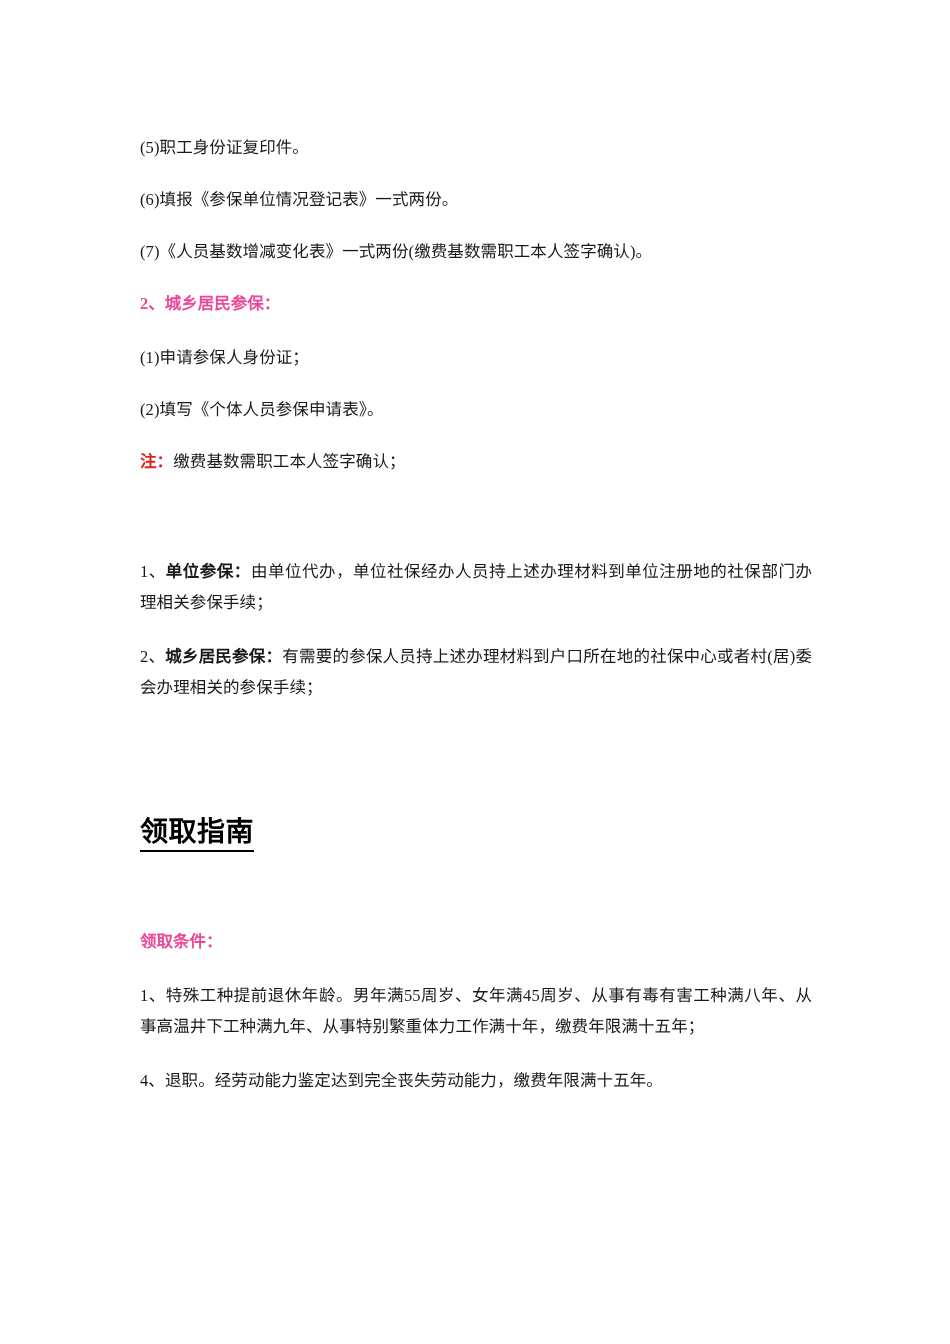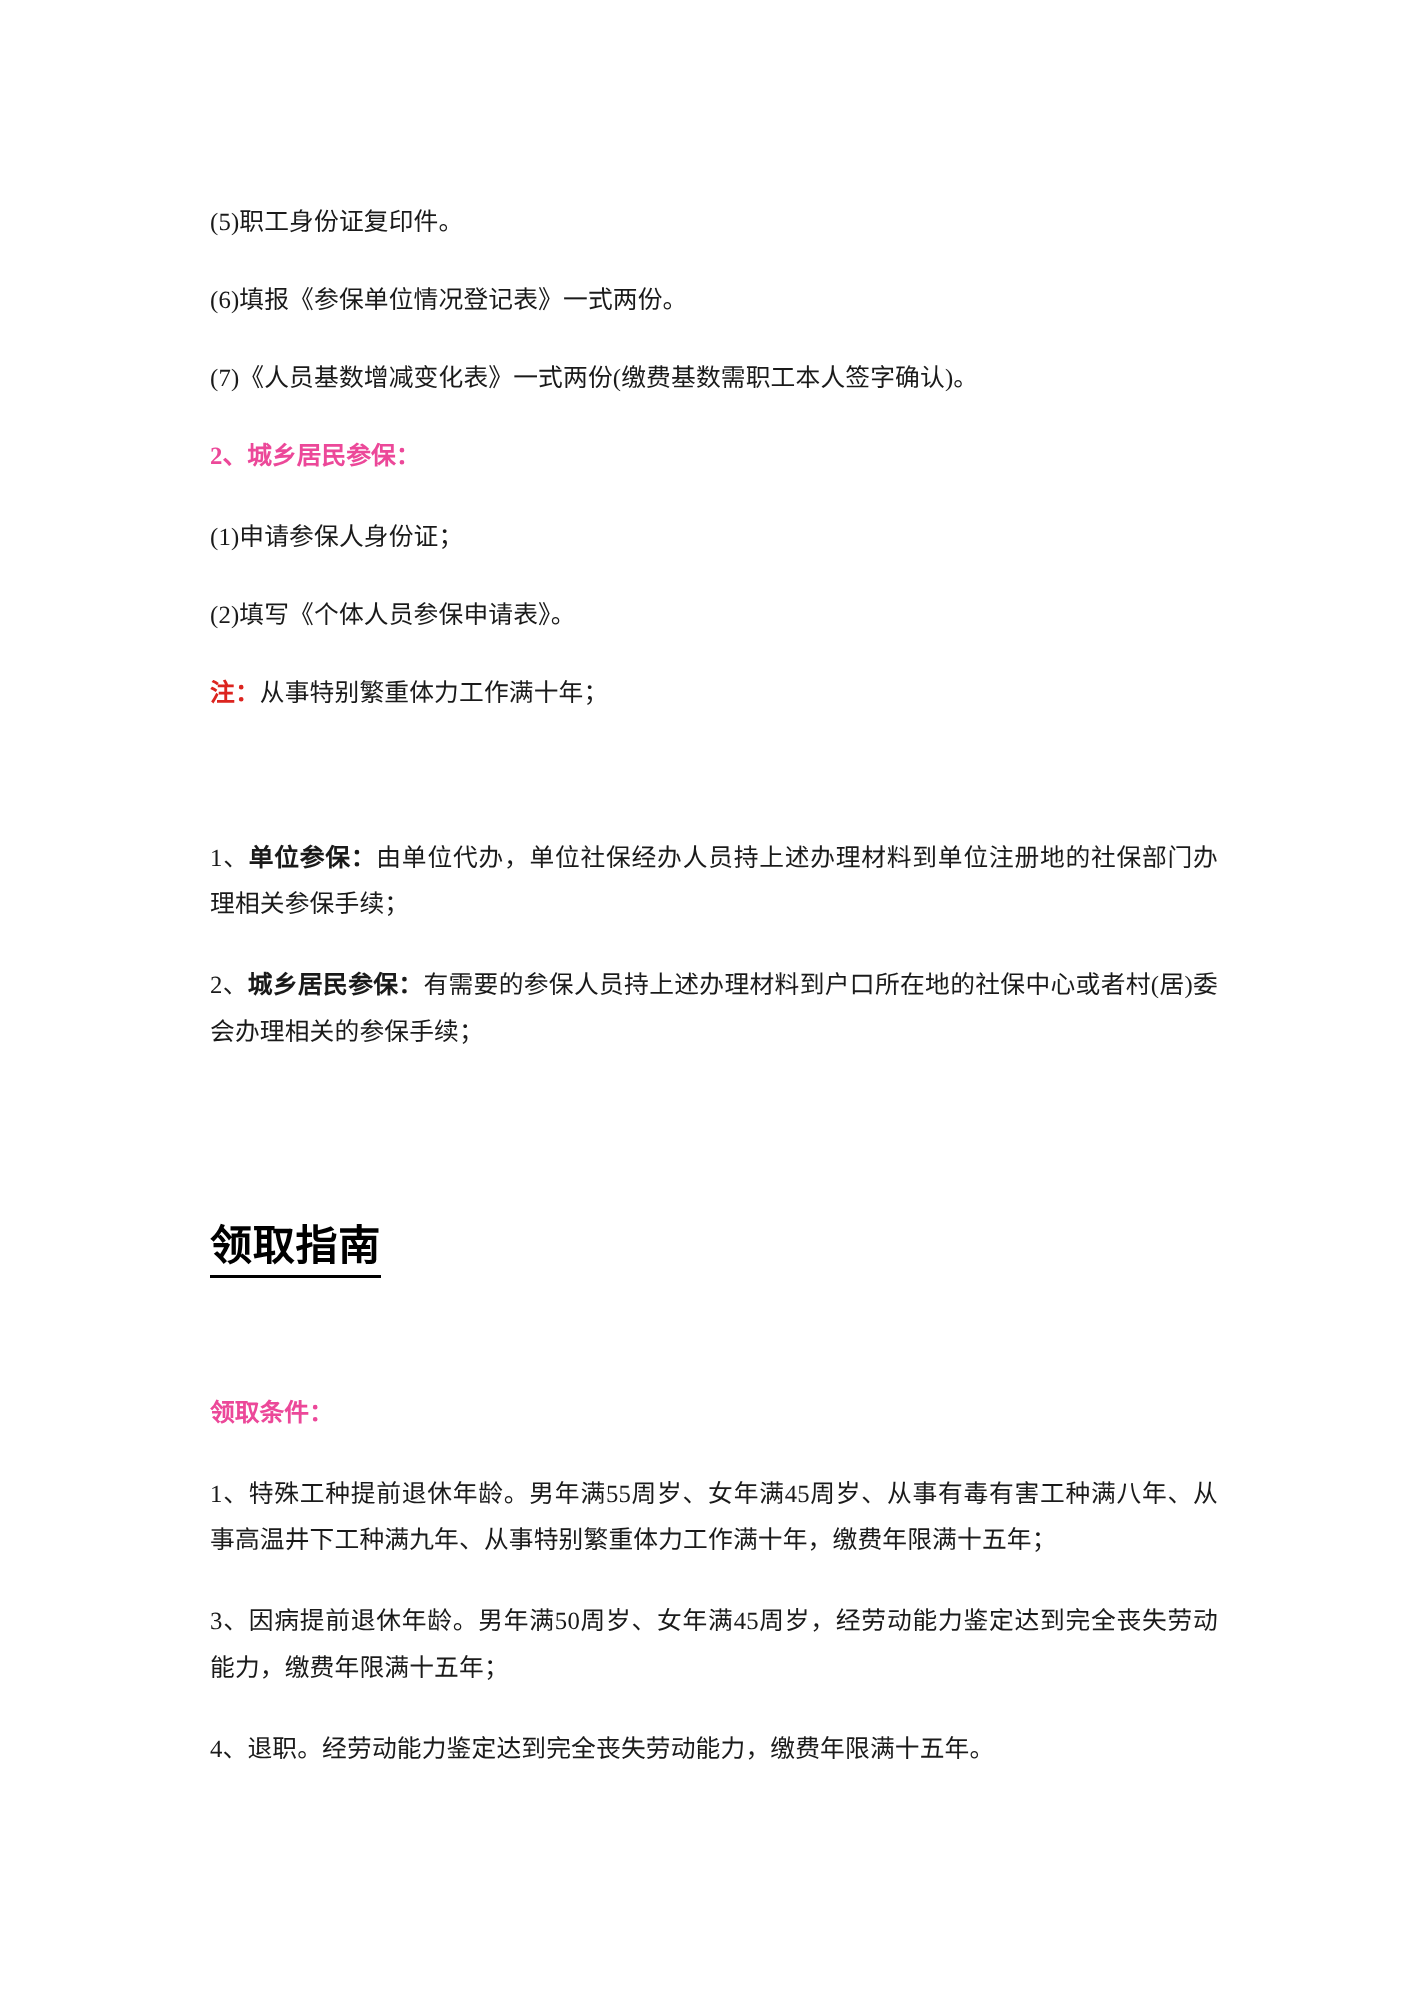--- a/index.html
+++ b/index.html
@@ -90,35 +90,34 @@
 
     <p class="para tight">(5)职工身份证复印件。</p>
     <p class="para tight">(6)填报《参保单位情况登记表》一式两份。</p>
     <p class="para tight">(7)《人员基数增减变化表》一式两份(缴费基数需职工本人签字确认)。</p>
 
     <p class="subhead">2、城乡居民参保：</p>
 
     <p class="para tight">(1)申请参保人身份证；</p>
     <p class="para tight">(2)填写《个体人员参保申请表》。</p>
 
-    <p class="para"><span class="note-marker">注：</span><span>从事特别繁重体力工作满十年；</span></p>
+    <p class="para"><span class="note-marker">注：</span><span>缴费基数需职工本人签字确认；</span></p>
 
     <div class="gap-md"></div>
 
 
     <p class="para"><span>1、</span><span class="lead">单位参保：</span><span>由单位代办，单位社保经办人员持上述办理材料到单位注册地的社保部门办理相关参保手续；</span></p>
 
     <p class="para"><span>2、</span><span class="lead">城乡居民参保：</span><span>有需要的参保人员持上述办理材料到户口所在地的社保中心或者村(居)委会办理相关的参保手续；</span></p>
 
     <div class="gap-xl"></div>
 
     <h1 class="section-title"><span class="ul">领取指南</span></h1>
 
     <div class="gap-lg"></div>
 
     <p class="subhead">领取条件：</p>
 
     <p class="para">1、特殊工种提前退休年龄。男年满55周岁、女年满45周岁、从事有毒有害工种满八年、从事高温井下工种满九年、从事特别繁重体力工作满十年，缴费年限满十五年；</p>
-    <p class="para">3、因病提前退休年龄。男年满50周岁、女年满45周岁，经劳动能力鉴定达到完全丧失劳动能力，缴费年限满十五年；</p>
     <p class="para">4、退职。经劳动能力鉴定达到完全丧失劳动能力，缴费年限满十五年。</p>
 
   </div>
 </div>
 
 </body></html>

